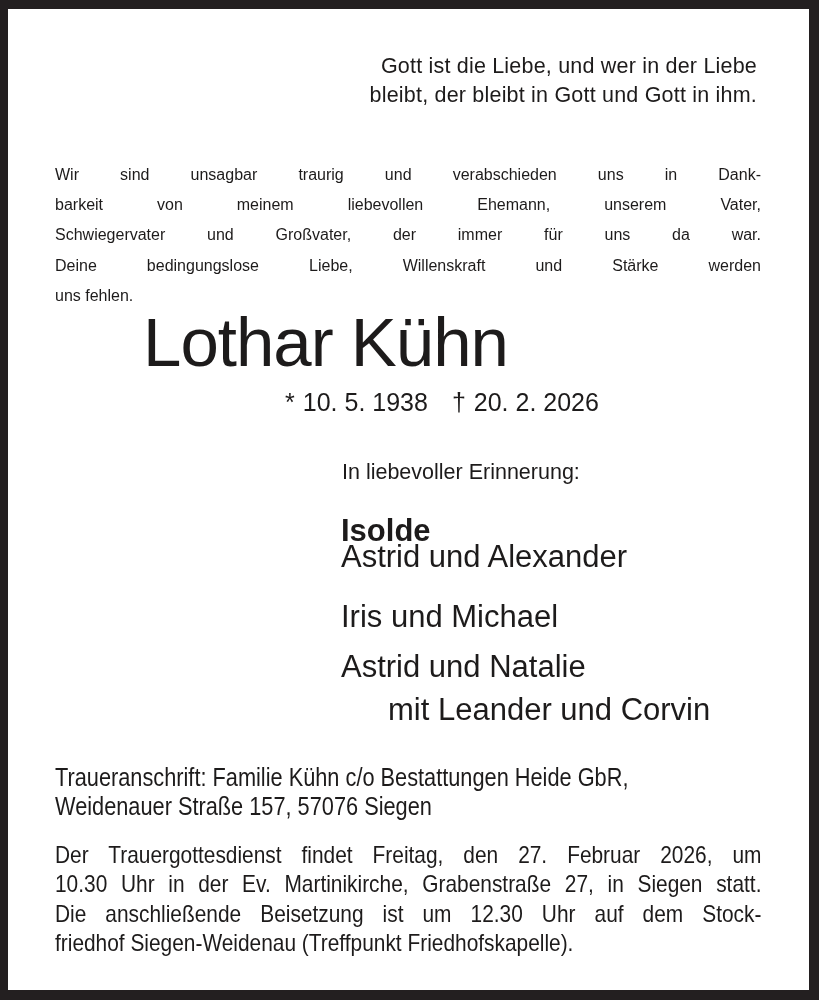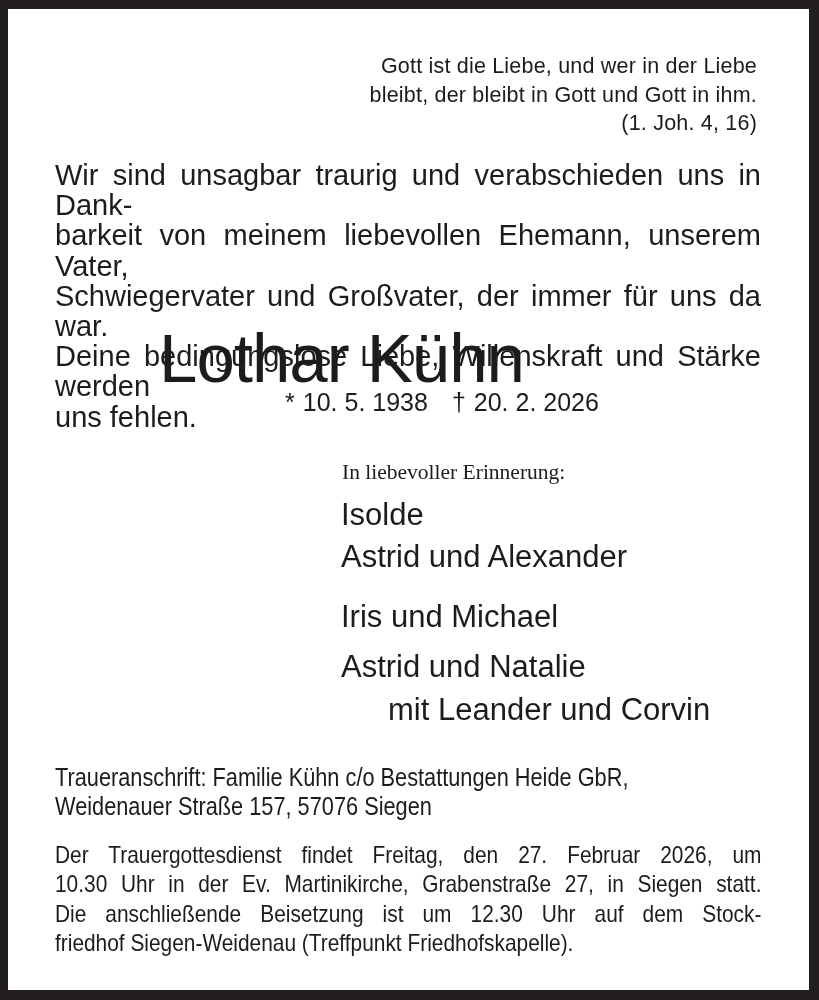--- a/index.html
+++ b/index.html
@@ -30,31 +30,31 @@
     text-align: right;
     font-size: 21.5px;
     line-height: 28.7px;
     letter-spacing: 0.2px;
   }
 
   .intro {
     top: 151px;
     left: 47px;
     width: 706px;
-    font-size: 29px;
+    font-size: 16px;
     line-height: 30.2px;
   }
   .jline { text-align: justify; text-align-last: justify; }
   .lline { text-align: left; text-align-last: left; }
 
   .deceased-name {
     top: 294px;
     left: 0;
     width: 635px;
-    margin: 16px;
+    margin: 0;
     text-align: center;
     font-size: 69px;
     font-weight: normal;
     letter-spacing: -1px;
     line-height: 1.15;
   }
 
   .dates {
     top: 378px;
     left: 0;
@@ -66,28 +66,27 @@
   }
   .dates .sym { display: inline-block; }
   .dates .gap { display: inline-block; width: 24px; }
   .dates .sp  { display: inline-block; width: 8px; }
 
   .mourn-heading {
     top: 451px;
     left: 334px;
     font-size: 21.5px;
     line-height: 1.2;
-    font-family: Liberation Serif, serif;
   }
   .mourner {
     left: 333px;
     font-size: 31px;
     line-height: 1.2;
   }
-  .m-0 { top: 487px; }
+  .m-0 { top: 503px; font-weight: bold; }
   .m-1 { top: 529px; }
   .m-2 { top: 589px; }
   .m-3 { top: 639px; }
   .m-4 { top: 682px; margin-left: 47px; }
 
   .condensed {
     transform: scaleX(0.87);
     transform-origin: 0 0;
   }
   .address {
@@ -106,21 +105,20 @@
   }
 </style>
 </head>
 <body>
 
 <div class="page">
 
   <div class="abs quote">
     <div>Gott ist die Liebe, und wer in der Liebe</div>
     <div>bleibt, der bleibt in Gott und Gott in ihm.</div>
-    <div>(1. Joh. 4, 16)</div>
   </div>
 
   <div class="abs intro">
     <div class="jline">Wir sind unsagbar traurig und verabschieden uns in Dank-</div>
     <div class="jline">barkeit von meinem liebevollen Ehemann, unserem Vater,</div>
     <div class="jline">Schwiegervater und Großvater, der immer für uns da war.</div>
     <div class="jline">Deine bedingungslose Liebe, Willenskraft und Stärke werden</div>
     <div class="lline">uns fehlen.</div>
   </div>
 

